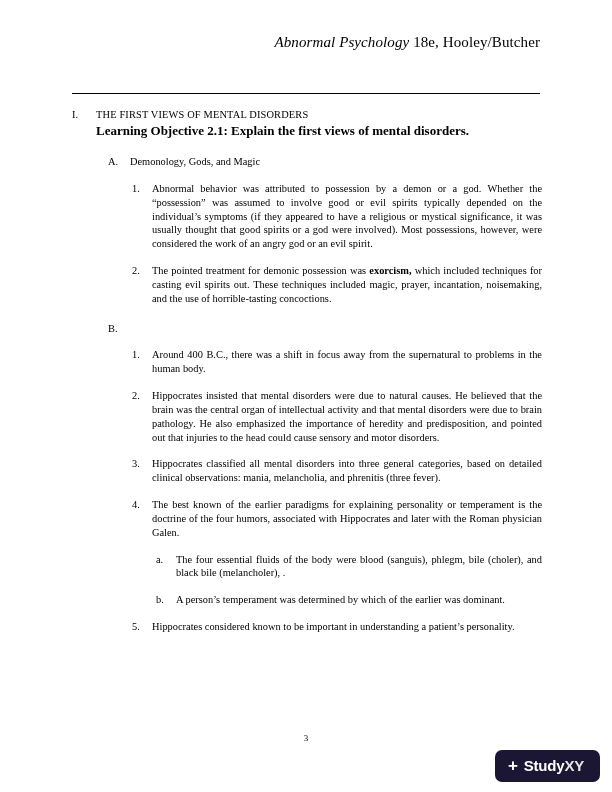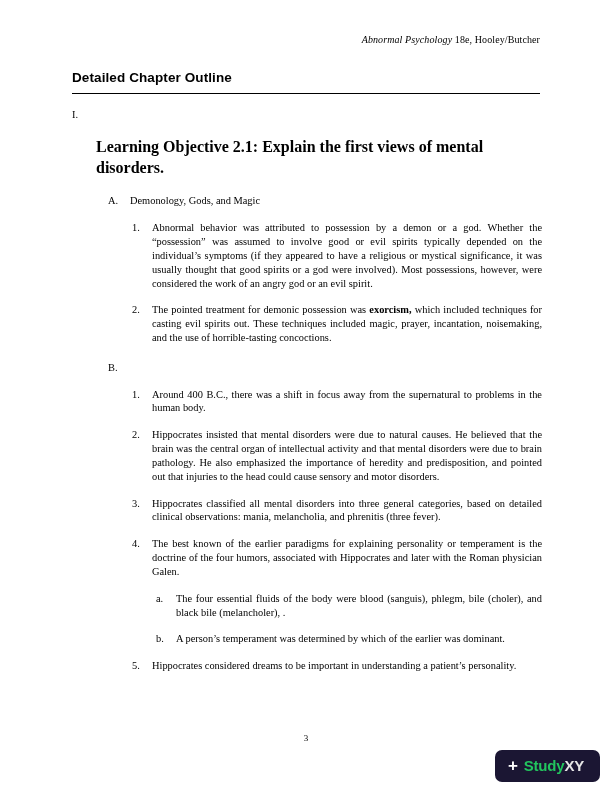--- a/index.html
+++ b/index.html
@@ -14,21 +14,21 @@
     background: #ffffff;
     font-family: "Liberation Serif", serif;
     color: #000000;
     overflow: hidden;
     box-sizing: border-box;
   }
   .header {
     position: absolute;
     top: 34px;
     right: 72px;
-    font-size: 10px;
+    font-size: 15px;
     letter-spacing: 0.1px;
     text-align: right;
   }
   .header .ital {
     font-style: italic;
   }
   .title {
     position: absolute;
     top: 70px;
     left: 72px;
@@ -59,24 +59,23 @@
     margin-bottom: 0;
   }
   .roman .num {
     width: 24px;
     flex: none;
   }
   .roman .txt {
     letter-spacing: 0.15px;
   }
   .objective {
-    margin-top: 14px;
     margin-left: 24px;
     font-weight: bold;
-    font-size: 16px;
+    font-size: 13px;
   }
   .lvlA {
     display: flex;
     margin-top: 16px;
     margin-left: 36px;
   }
   .lvlA .num {
     width: 22px;
     flex: none;
   }
@@ -134,42 +133,42 @@
     font-weight: bold;
     letter-spacing: -0.2px;
   }
   .watermark .plus {
     font-size: 17px;
     font-weight: bold;
     line-height: 1;
     color: #ffffff;
   }
   .watermark .study {
-    color: #22c55e;
+    color: #ffffff;
   }
   .watermark .xy {
     color: #e5e5e5;
   }
 </style>
 </head>
 <body>
 
 <div class="page">
 
   <div class="header">
     <span class="ital">Abnormal Psychology</span><span> 18e, Hooley/Butcher</span>
   </div>
 
-  <div class="title">Detailed Chapter Outline</div>
   <div class="rule"></div>
 
   <div class="content">
 
     <div class="roman">
       <span class="num">I.</span>
+      <span class="txt">THE FIRST VIEWS OF MENTAL DISORDERS</span>
     </div>
 
     <div class="objective">Learning Objective 2.1: Explain the first views of mental disorders.</div>
 
     <div class="lvlA">
       <span class="num">A.</span>
       <span class="txt">Demonology, Gods, and Magic</span>
     </div>
 
     <div class="lvlN">
@@ -211,21 +210,21 @@
       <span class="txt">The four essential fluids of the body were blood (sanguis), phlegm, bile (choler), and black bile (melancholer), .</span>
     </div>
 
     <div class="lvlL">
       <span class="num">b.</span>
       <span class="txt">A person’s temperament was determined by which of the earlier was dominant.</span>
     </div>
 
     <div class="lvlN">
       <span class="num">5.</span>
-      <span class="txt">Hippocrates considered dreams to be important in understanding a patient’s personality.</span>
+      <span class="txt">Hippocrates considered known to be important in understanding a patient’s personality.</span>
     </div>
 
   </div>
 
   <div class="pagenum">3</div>
 
   <div class="watermark">
     <span class="plus">+</span>
     <span><span class="study">Study</span><span class="xy">XY</span></span>
   </div>

